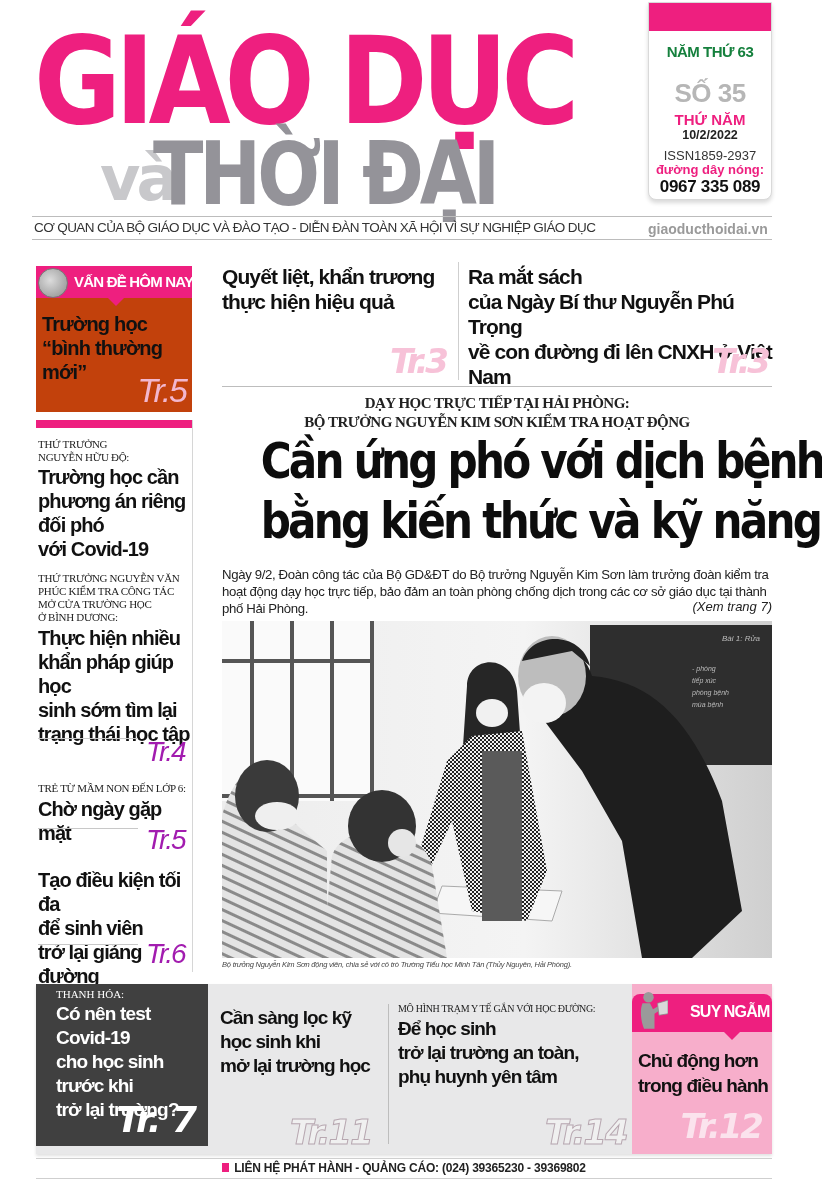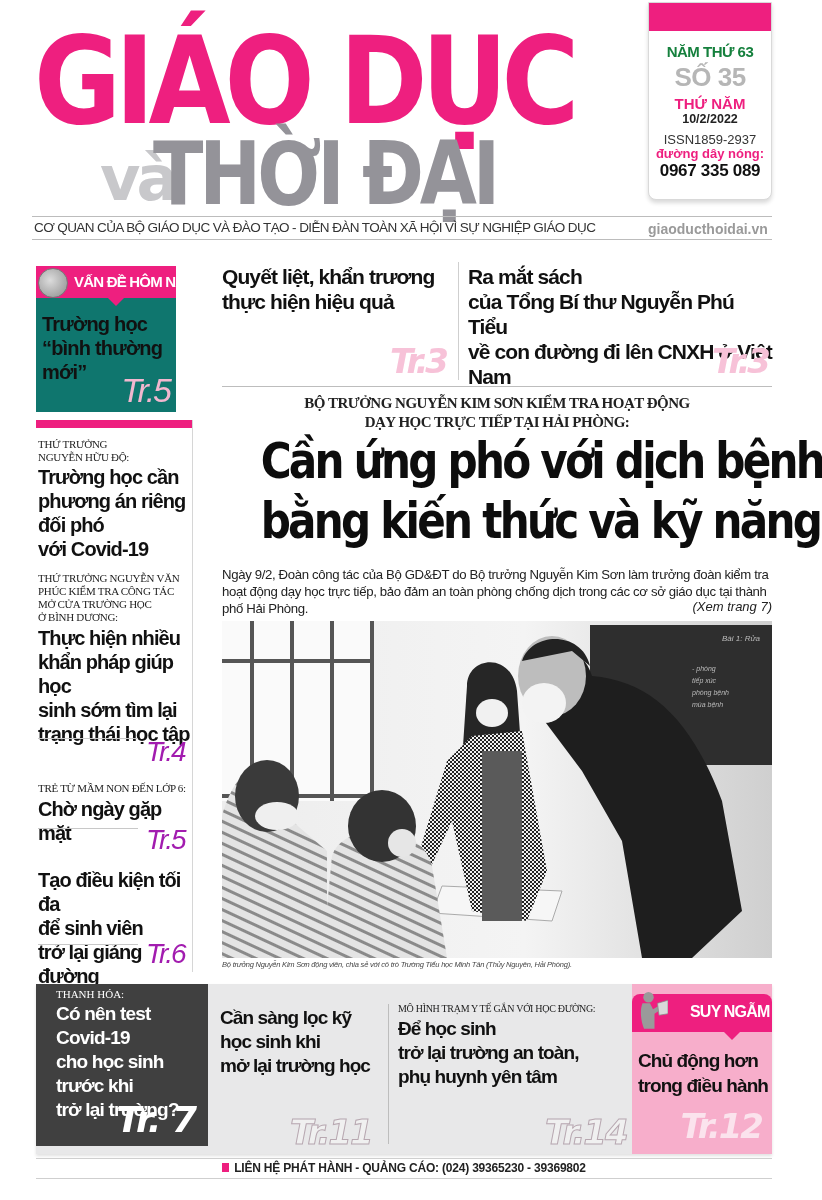--- a/index.html
+++ b/index.html
@@ -13,29 +13,29 @@
   .logo-bottom { left: 153px; top: 130px; font-family: "DejaVu Sans", sans-serif; font-weight: bold; font-size: 88px; line-height: 1; color: #949399; letter-spacing: -5px; transform: scaleX(0.84); transform-origin: left top; white-space: nowrap; }
   .tagline-rule-top { left: 32px; top: 216px; width: 740px; height: 1px; background: #bcbcbc; }
   .tagline { left: 34px; top: 220px; font-size: 13.5px; color: #333; letter-spacing: -0.6px; white-space: nowrap; }
   .tagline-rule-bot { left: 32px; top: 239px; width: 740px; height: 1px; background: #bcbcbc; }
   .website { left: 648px; top: 221px; font-size: 14px; font-weight: bold; color: #9a9a9a; }
 
   
   .issue-box { left: 648px; top: 2px; width: 124px; height: 198px; border: 1px solid #d9d9d9; border-radius: 0 0 8px 8px; background: #fff; box-shadow: 0 3px 4px rgba(0,0,0,0.15); text-align: center; }
   .issue-band { height: 28px; background: #ee1f7f; }
   .issue-year { font-size: 15px; font-weight: bold; margin-top: 12px; color: #15803d; letter-spacing: -0.5px; }
-  .issue-no { font-size: 26px; font-weight: bold; color: #b6b6b6; margin-top: 2px; letter-spacing: -0.5px; }
+  .issue-no { font-size: 26px; font-weight: bold; color: #b6b6b6; margin-top: 18px; letter-spacing: -0.5px; }
   .issue-day { font-size: 15px; font-weight: bold; color: #ee1f7f; margin-top: 2px; }
   .issue-date { font-size: 12.5px; font-weight: bold; color: #222; }
   .issue-issn { font-size: 13px; color: #333; margin-top: 6px; }
   .issue-hot { font-size: 13px; font-weight: bold; color: #ee1f7f; line-height: 1; }
   .issue-phone { font-size: 17px; font-weight: bold; color: #111; margin-top: 1px; letter-spacing: -0.3px; }
 
   
-  .vd-box { left: 36px; top: 266px; width: 140px; height: 146px; background: #0f766e; }
+  .vd-box { left: 36px; top: 266px; width: 156px; height: 146px; background: #c2410c; }
   .vd-head { height: 32px; background: #ee1f7f; position: relative; }
   .vd-head .globe { position: absolute; left: 2px; top: 2px; width: 30px; height: 30px; border-radius: 50%; background: radial-gradient(circle at 40% 40%, #dcdcdc, #8d8d8d); border: 1px solid #777; }
   .vd-head .label { position: absolute; left: 38px; top: 7px; color: #fff; font-size: 15px; font-weight: bold; letter-spacing: -0.8px; white-space: nowrap; }
   .vd-head .notch { position: absolute; left: 72px; bottom: -8px; width: 0; height: 0; border-left: 8px solid transparent; border-right: 8px solid transparent; border-top: 8px solid #ee1f7f; }
   .vd-title { position: absolute; left: 6px; top: 46px; font-size: 20px; line-height: 24px; font-weight: bold; letter-spacing: -0.8px; color: #111; }
   .tr-outline { font-family: "Liberation Sans", sans-serif; font-style: italic; color: #f2b7cf; font-size: 34px; letter-spacing: -2px; }
   .vd-tr { position: absolute; right: 6px; bottom: 2px; }
 
   .left-rule-pink { left: 36px; top: 420px; width: 156px; height: 8px; background: #ee1f7f; }
   .left-vline { left: 192px; top: 420px; width: 1px; height: 552px; background: #d6d6d6; }
@@ -176,31 +176,31 @@
     <div>thực hiện hiệu quả</div>
   </div>
 </div>
 <div class="abs tr3" style="left:390px; top:344px;">Tr.3</div>
 
 <div class="abs vsep"></div>
 
 <div class="abs" style="left:468px; top:264px; width:310px;">
   <div class="top-story">
     <div>Ra mắt sách</div>
-    <div>của Tổng Bí thư Nguyễn Phú Tiểu</div>
+    <div>của Ngày Bí thư Nguyễn Phú Trọng</div>
     <div>về con đường đi lên CNXH ở Việt Nam</div>
   </div>
 </div>
 <div class="abs tr3" style="left:712px; top:344px;">Tr.3</div>
 
 <div class="abs main-rule"></div>
 
 <div class="abs main-kicker">
+  <div>DẠY HỌC TRỰC TIẾP TẠI HẢI PHÒNG:</div>
   <div>BỘ TRƯỞNG NGUYỄN KIM SƠN KIỂM TRA HOẠT ĐỘNG</div>
-  <div>DẠY HỌC TRỰC TIẾP TẠI HẢI PHÒNG:</div>
 </div>
 <div class="abs main-head">
   <div>Cần ứng phó với dịch bệnh</div>
   <div>bằng kiến thức và kỹ năng</div>
 </div>
 <div class="abs main-lead">Ngày 9/2, Đoàn công tác của Bộ GD&amp;ĐT do Bộ trưởng Nguyễn Kim Sơn làm trưởng đoàn kiểm tra hoạt động dạy học trực tiếp, bảo đảm an toàn phòng chống dịch trong các cơ sở giáo dục tại thành phố Hải Phòng.</div>
 <div class="abs main-more">(Xem trang 7)</div>
 
 <div class="abs photo">
   <svg width="550" height="337" viewBox="0 0 550 337">

